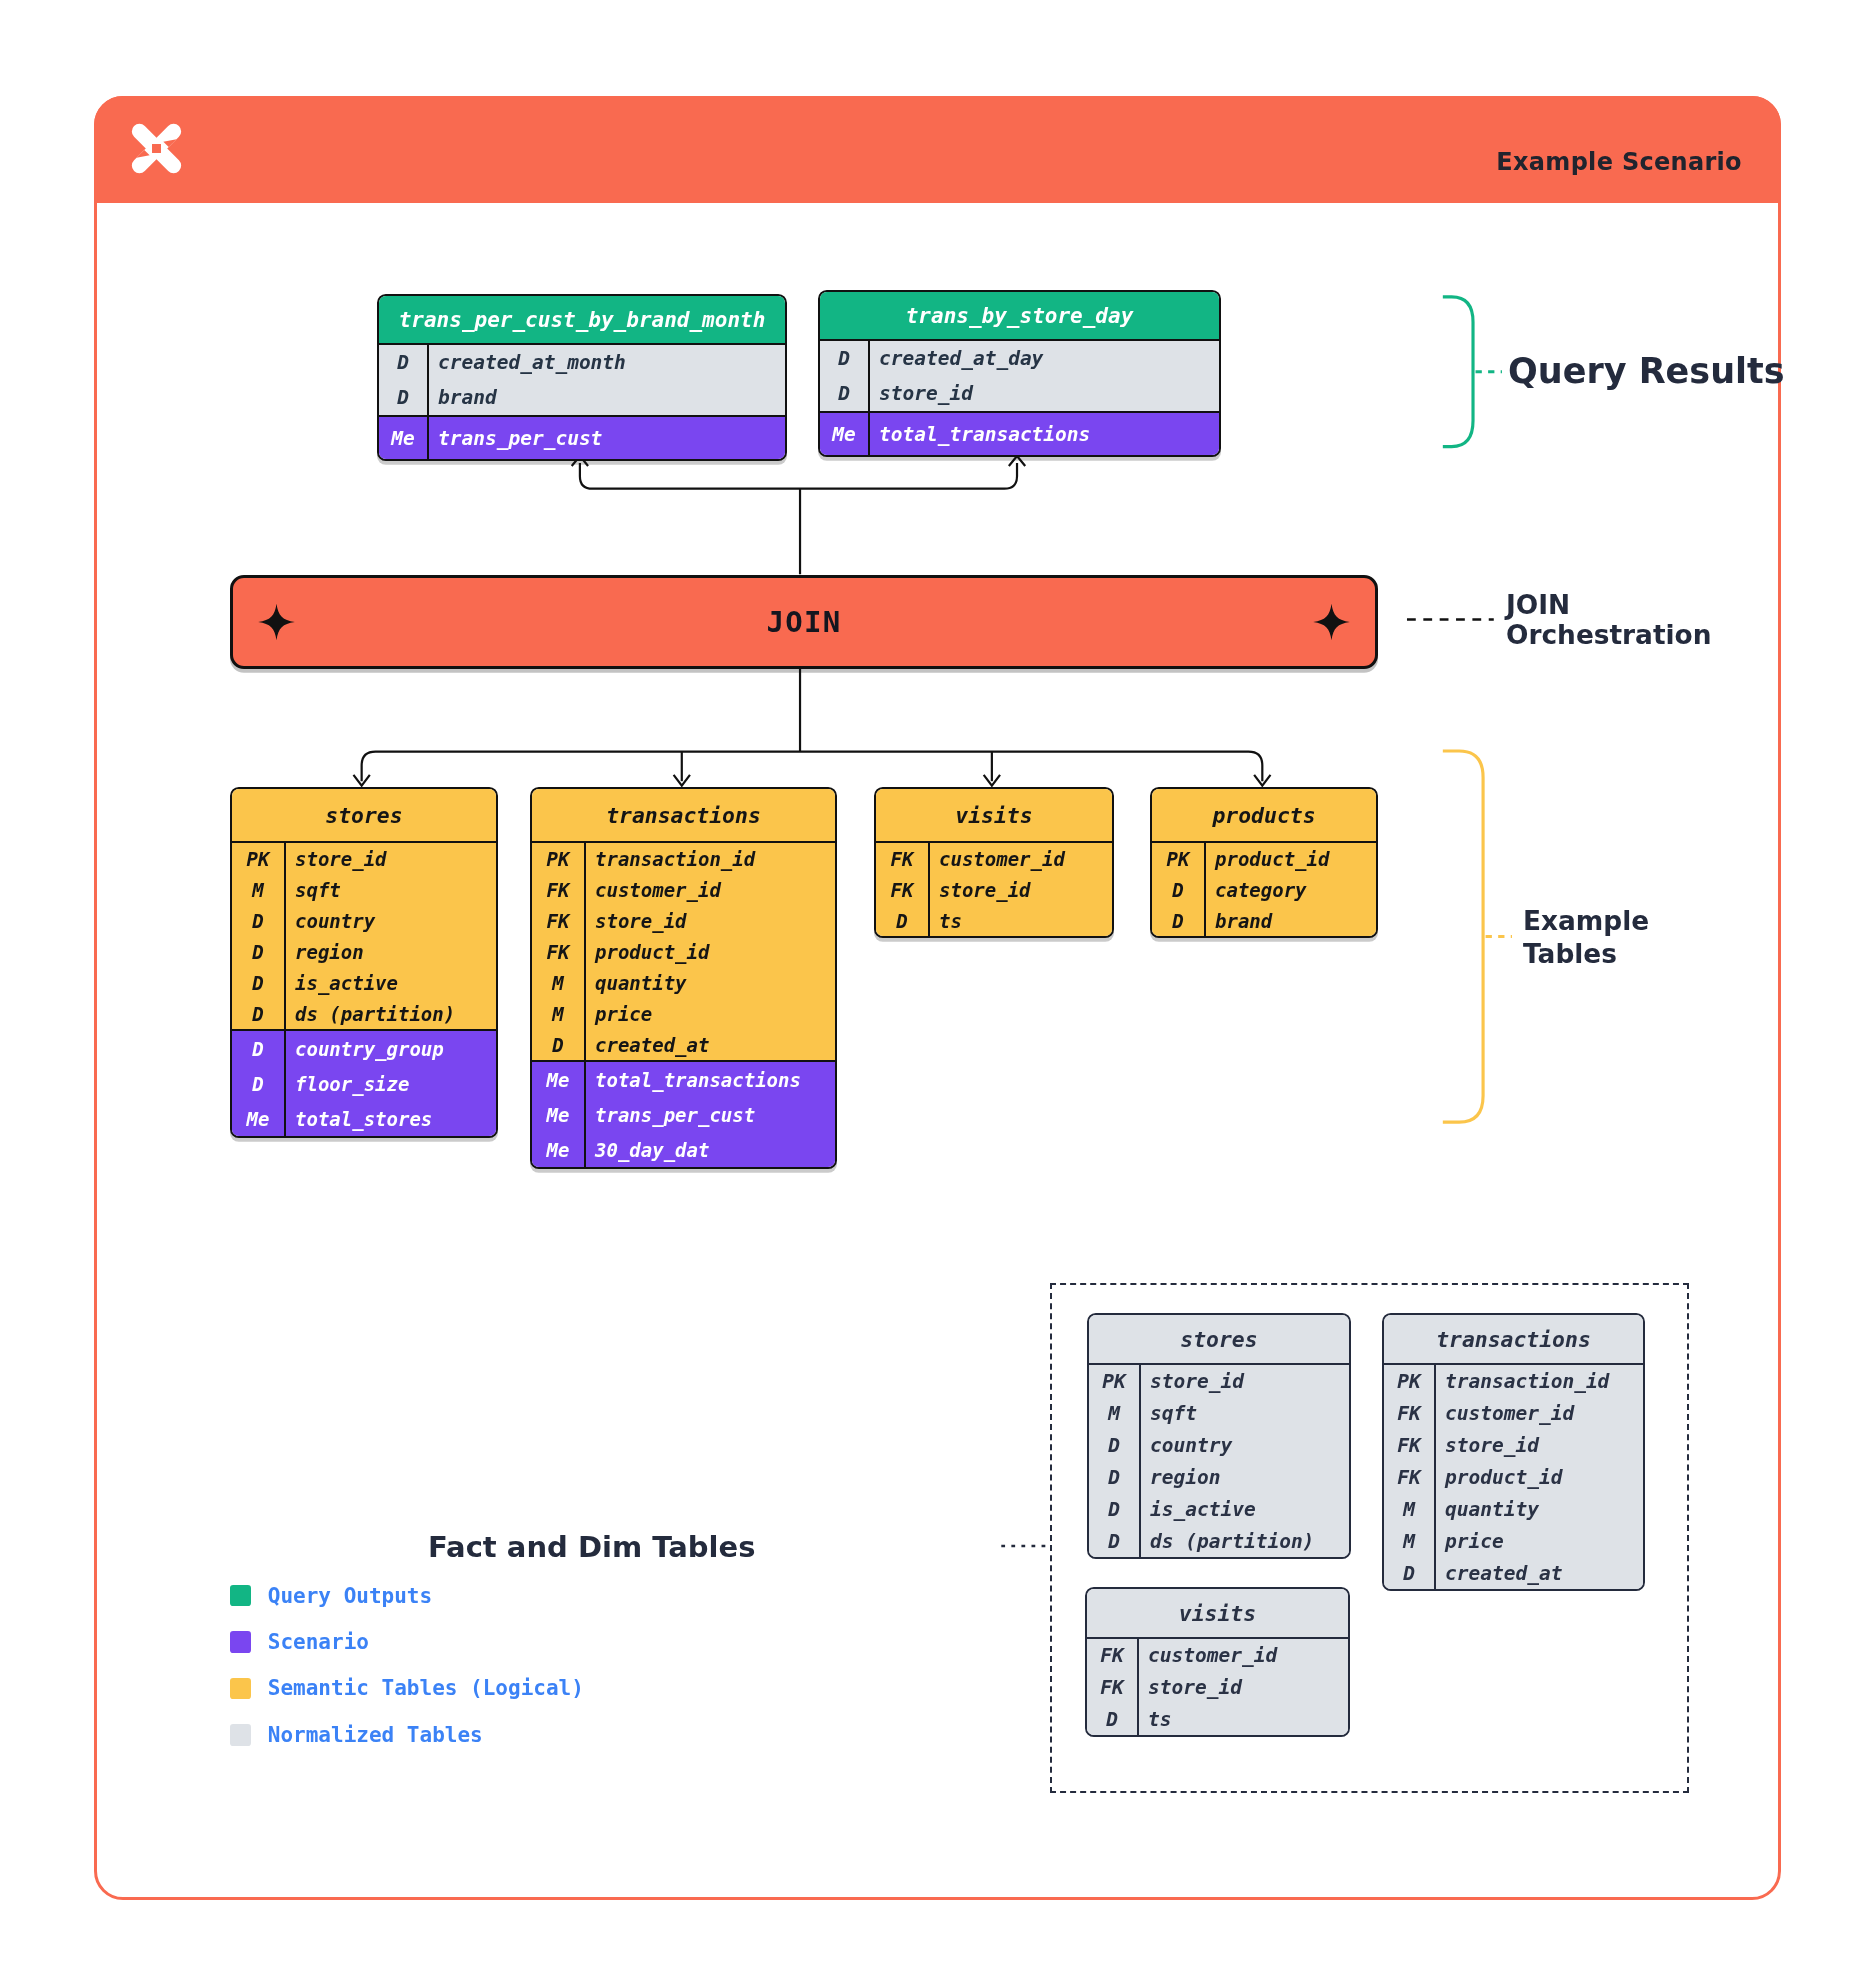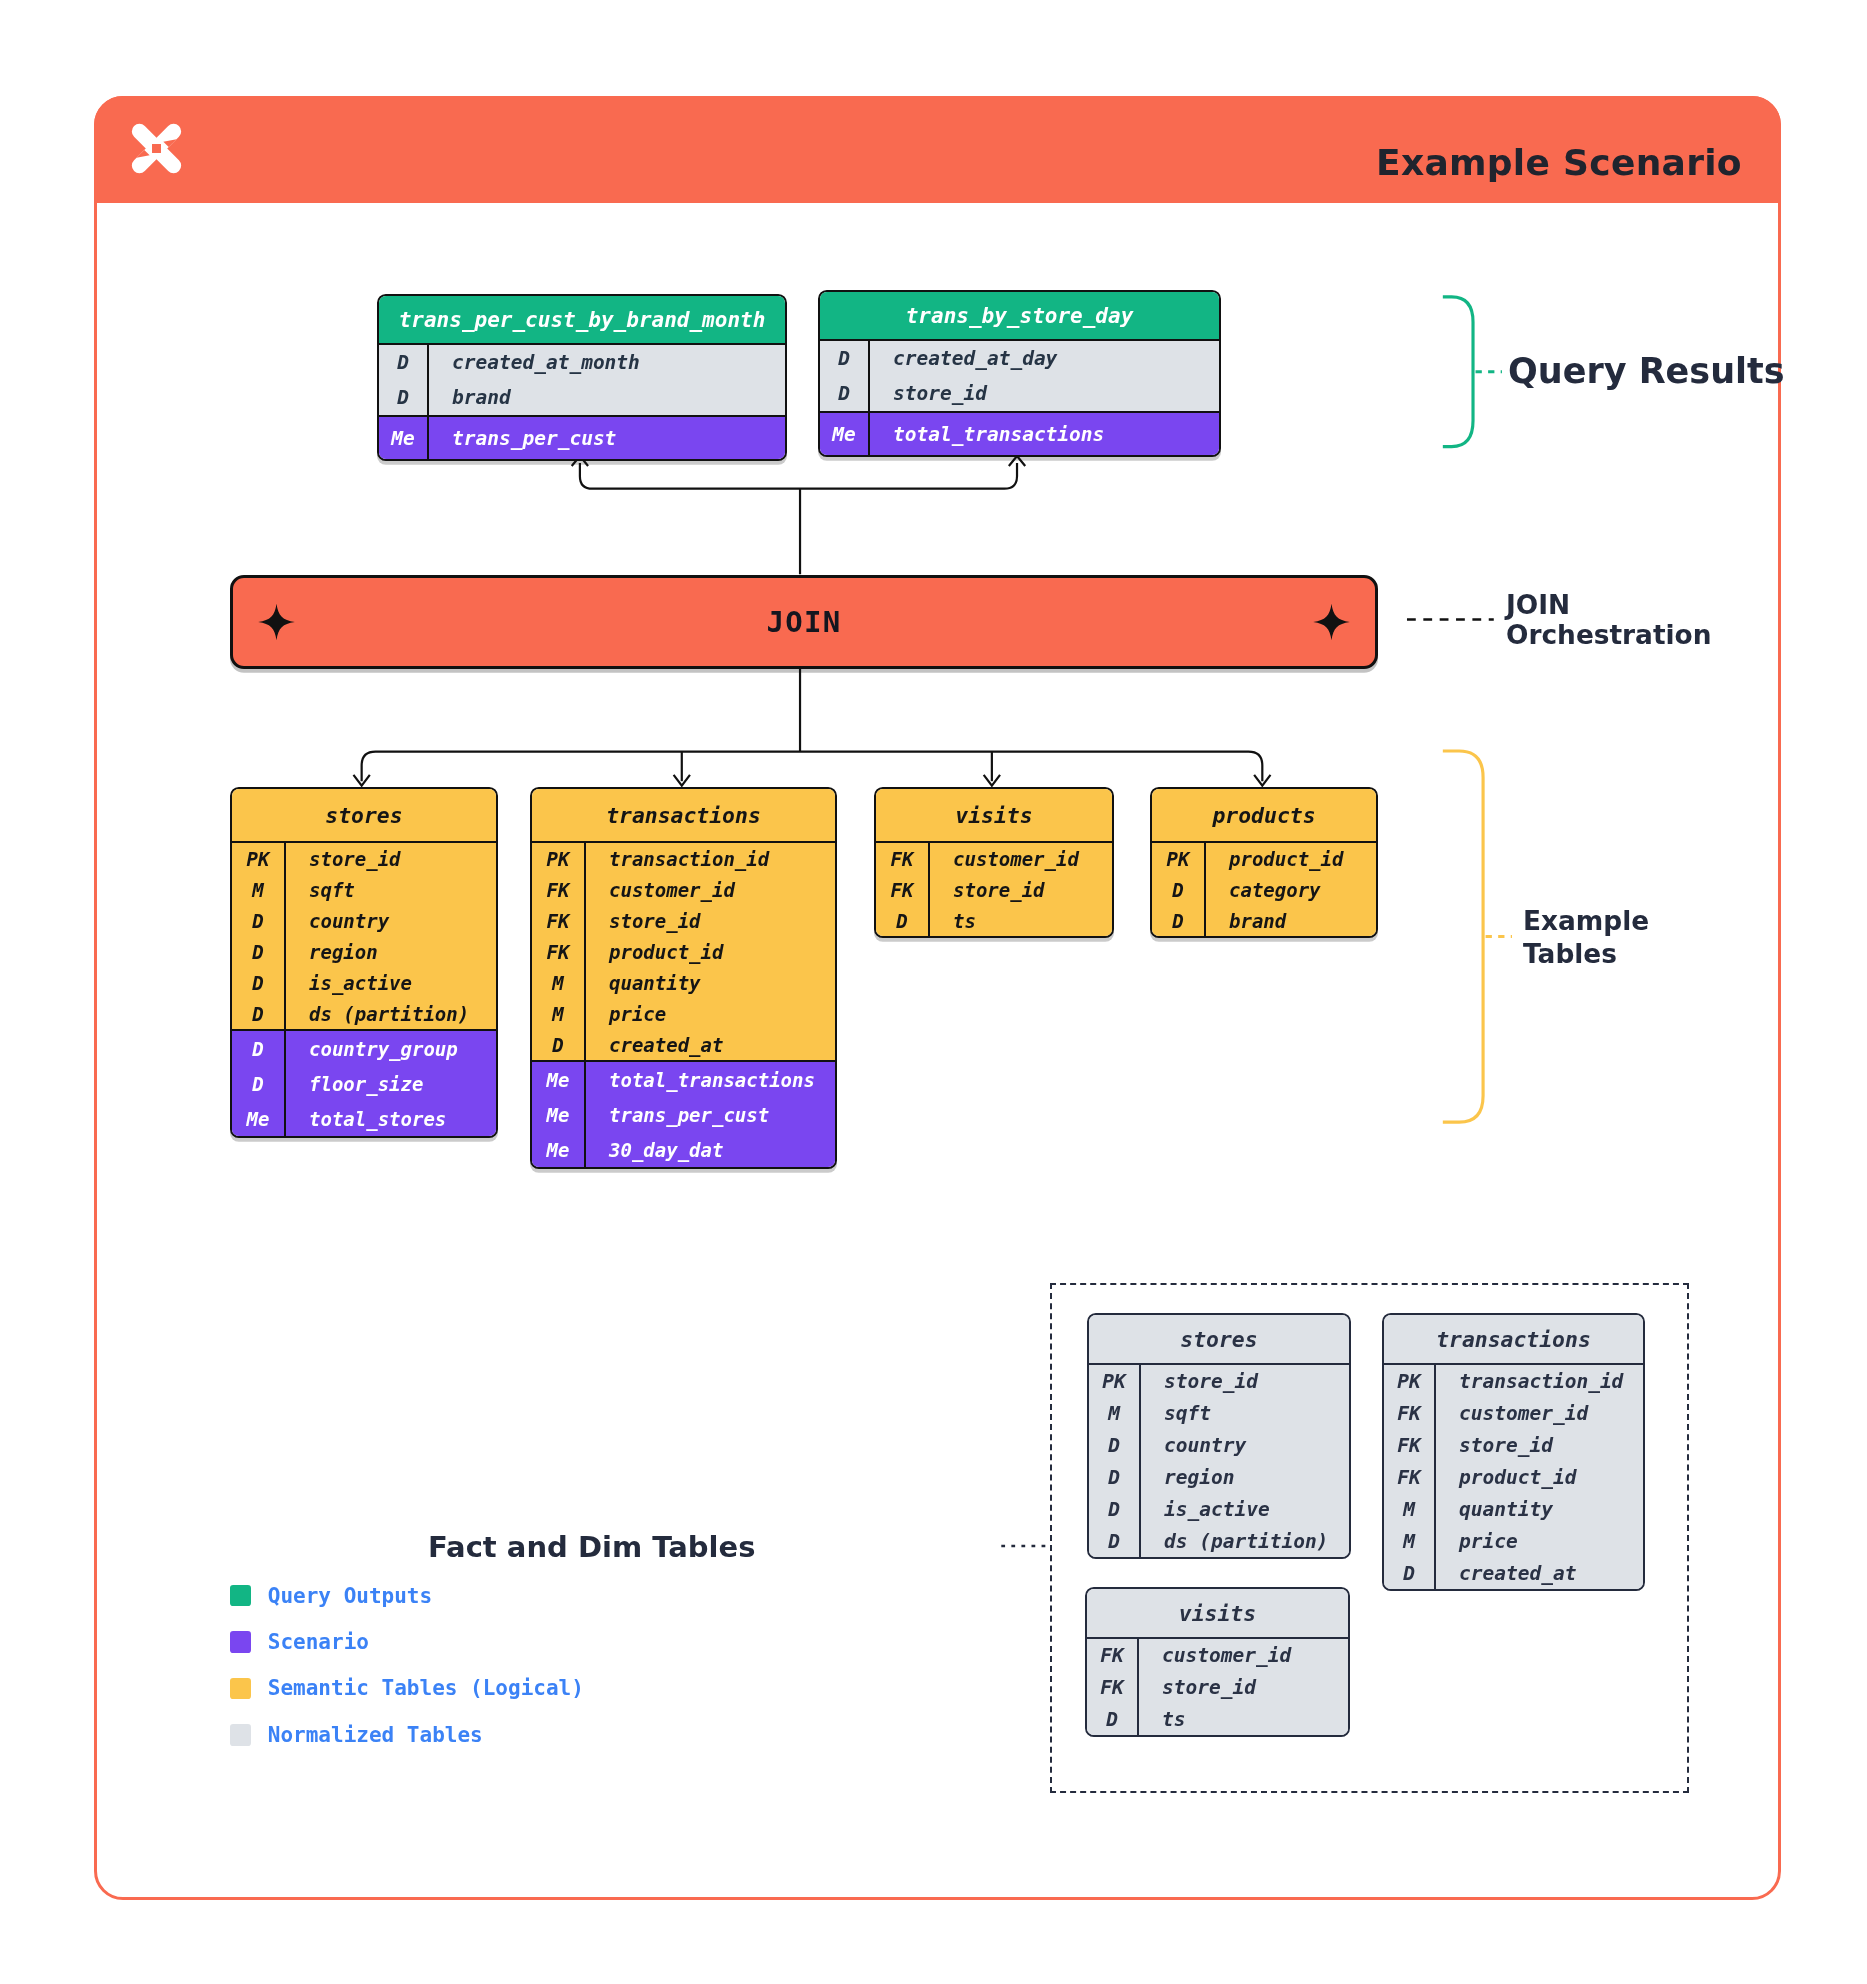--- a/index.html
+++ b/index.html
@@ -5,29 +5,29 @@
   html,body{margin:0;padding:0;background:#ffffff;}
   .canvas{position:relative;width:1868px;height:1985px;background:#ffffff;overflow:hidden;
           font-family:"DejaVu Sans",sans-serif;}
   
   .card{position:absolute;left:94px;top:96px;width:1681px;height:1798px;
         border:3.1px solid #F96A50;border-radius:29px;background:#ffffff;}
   .card-header{position:absolute;left:-3.1px;top:-3.1px;width:1687px;height:107px;background:#F96A50;
         border-radius:29px 29px 0 0;display:flex;align-items:center;}
   .logo{position:absolute;left:28px;top:17.6px;width:69px;height:69px;}
   .card-title{position:absolute;right:39px;top:0;height:133px;display:flex;align-items:center;
-        font-size:36px;font-weight:bold;color:#20242E;letter-spacing:0.3px;}
+        font-size:24px;font-weight:bold;color:#20242E;letter-spacing:0.3px;}
   
   .tbl{position:absolute;border:2.5px solid #111111;border-radius:8.8px;overflow:hidden;
        background:#fff;box-shadow:0 3.8px 0 rgba(17,17,17,.22);font-style:italic;}
   .thead{display:flex;align-items:center;justify-content:center;
        font-family:"DejaVu Sans Mono",monospace;font-weight:bold;border-bottom:2.5px solid #111111;}
   .trow{display:flex;align-items:stretch;font-family:"DejaVu Sans Mono",monospace;font-weight:bold;}
   .key{flex:none;display:flex;align-items:center;justify-content:center;border-right:2.5px solid #111111;}
-  .fld{display:flex;align-items:center;padding-left:23px;white-space:nowrap;}
+  .fld{display:flex;align-items:center;padding-left:9px;white-space:nowrap;}
   .msect{border-top:2.5px solid #111111;}
   
   .qr .thead{height:47px;background:#12B584;color:#ffffff;font-size:21px;}
   .qr .trow{height:35px;font-size:19.5px;}
   .qr .msect .trow{height:42px;}
   .qr .key{width:48px;}
   .qr .sect{background:#DEE2E7;color:#263445;}
   .qr .msect{background:#7A46F0;color:#ffffff;}
   
   .sem .thead{height:52px;background:#FBC54B;color:#151515;font-size:21.4px;}

